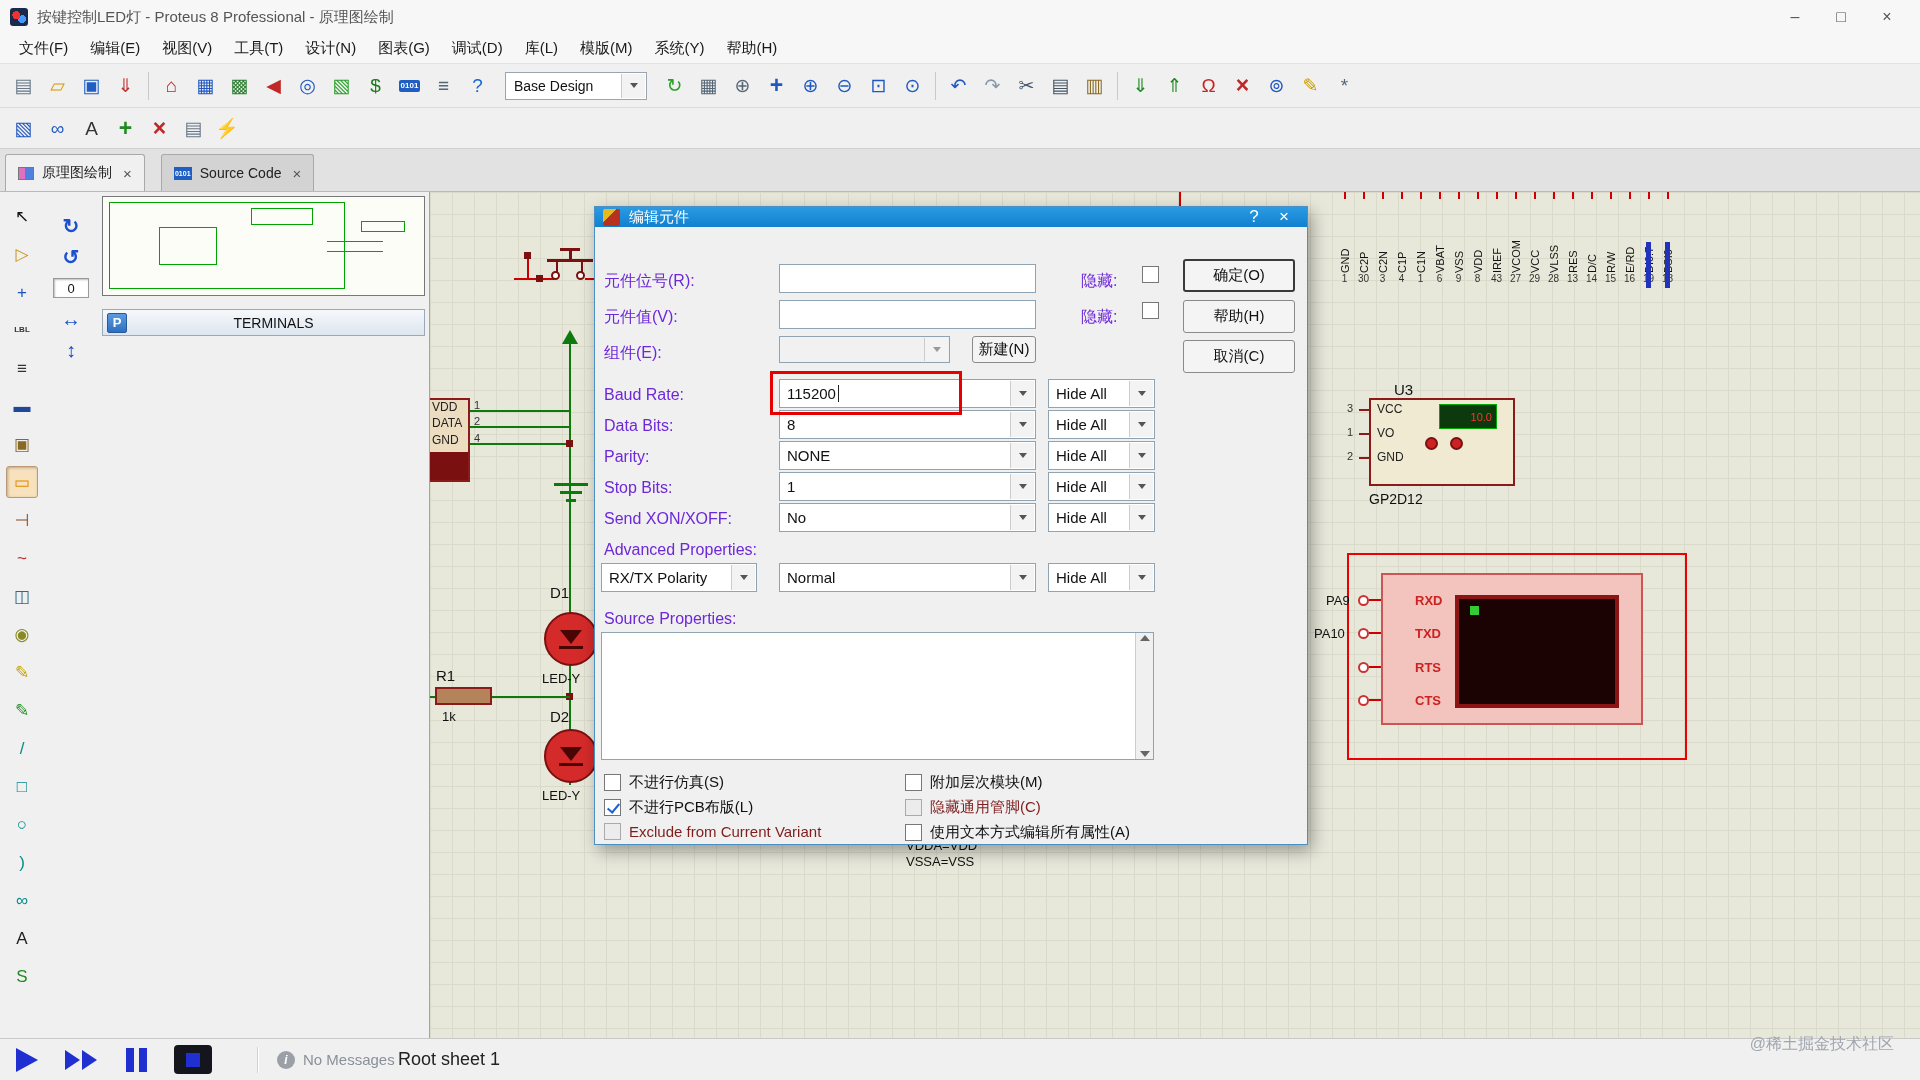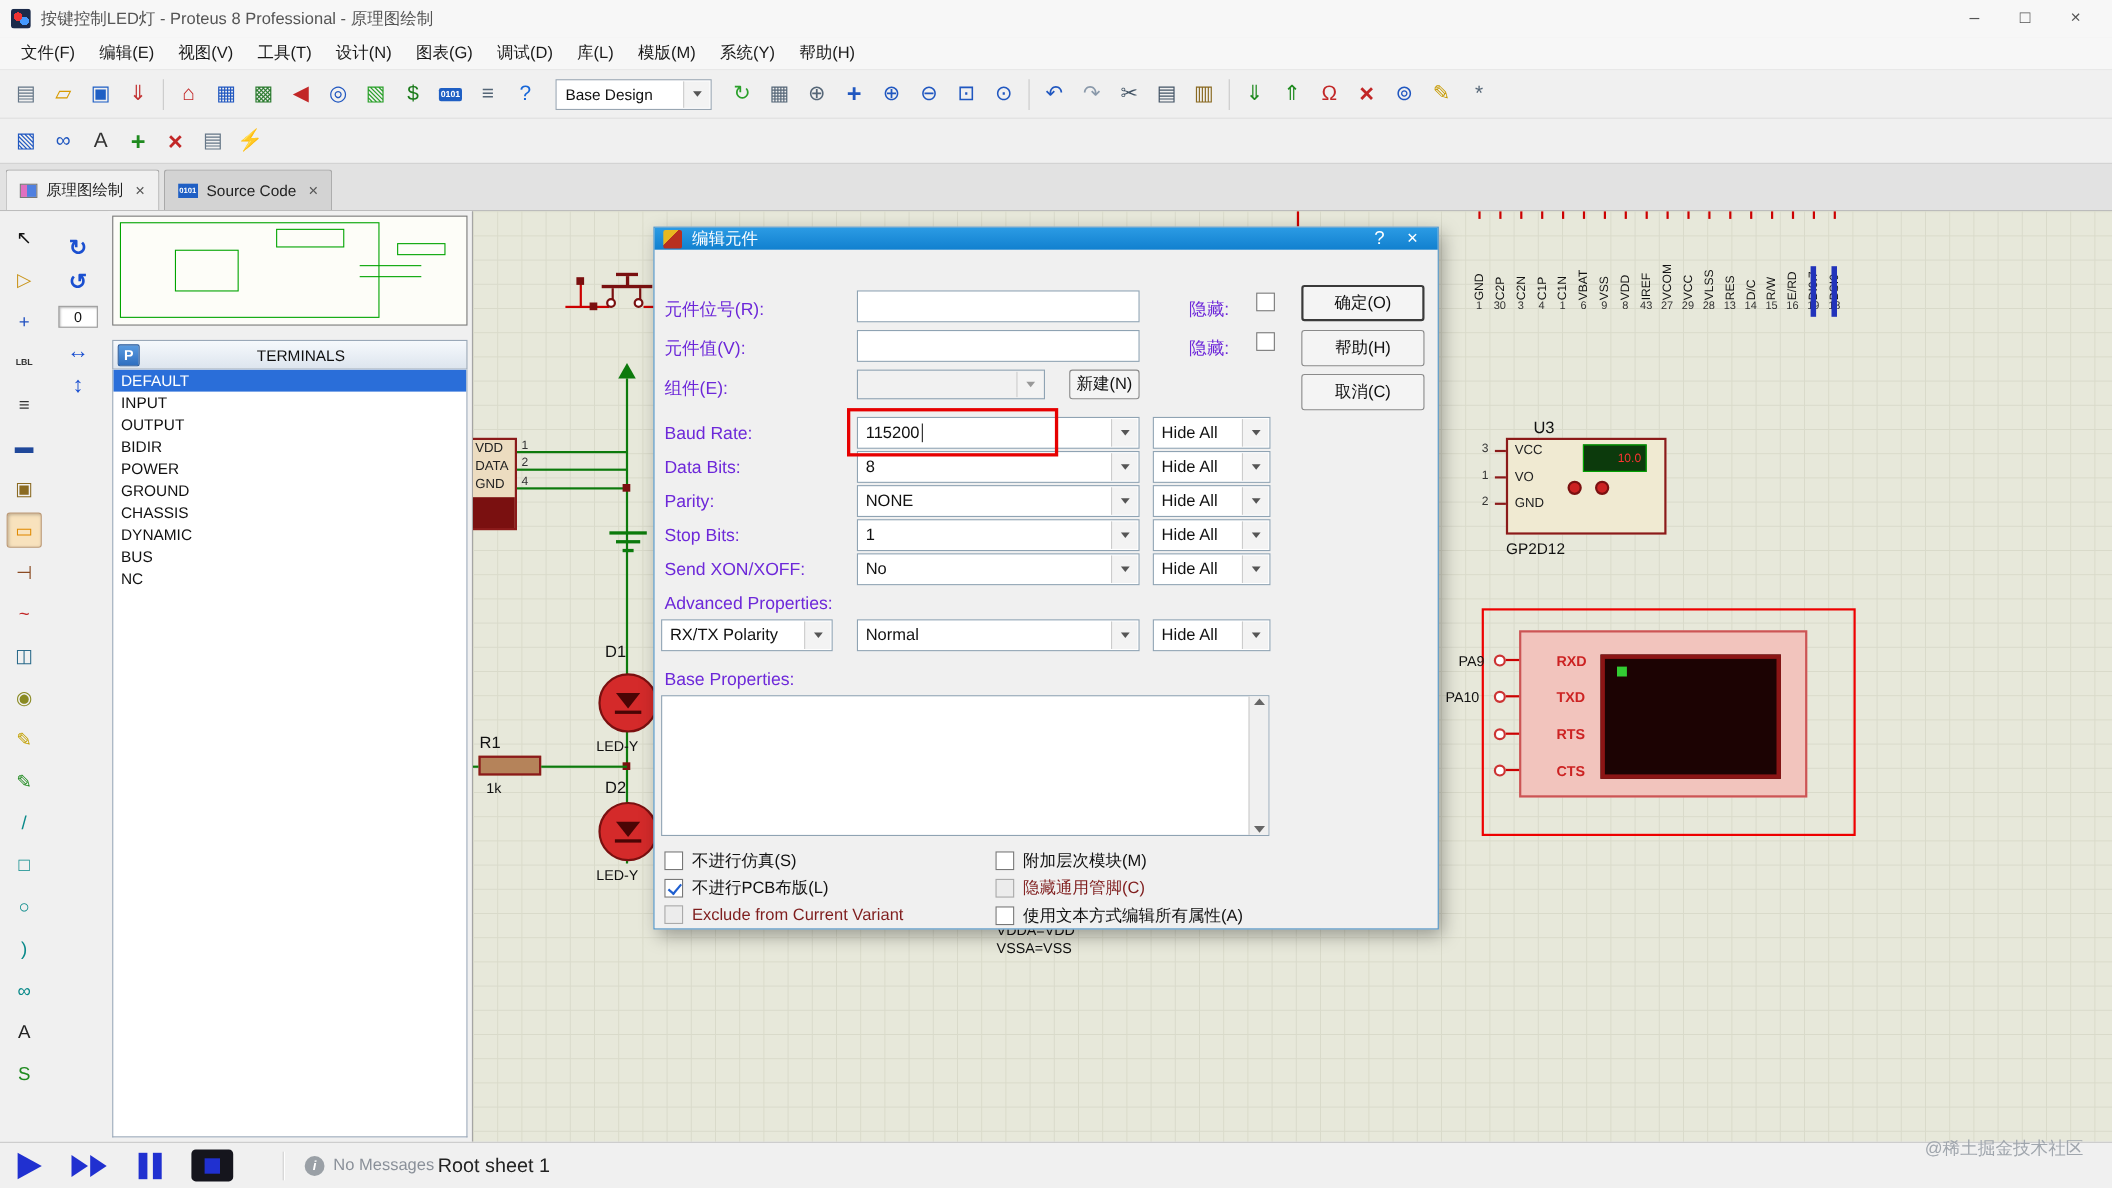--- a/index.html
+++ b/index.html
@@ -27,21 +27,21 @@
 .tbi .g{font-size:19px;line-height:1}
 .sep{width:1px;height:28px;background:#c9c9c9;margin:0 7px}
 [data-name="source-code-icon"] .g{font-size:8px;font-weight:bold;background:#1f5fc4;padding:2px 2px;border-radius:2px;letter-spacing:0}
 [data-name="pan-icon"] .g,[data-name="add-sheet-icon"] .g,[data-name="block-delete-icon"] .g,[data-name="remove-sheet-icon"] .g{font-weight:bold;font-size:23px}
 .dcombo{width:142px;height:28px;background:#fff;border:1px solid #99a6b2;margin:0 12px;display:flex;align-items:center;padding-left:8px;font-size:14px;position:relative}
 .chev{position:absolute;right:1px;top:1px;bottom:1px;width:24px;background:#f3f3f3;border-left:1px solid #ccc;display:flex;align-items:center;justify-content:center}
 .chev::after{content:"";border-left:4px solid transparent;border-right:4px solid transparent;border-top:5px solid #555}
 
 
 .tabbar{height:43px;background:#e2e2e2;border-bottom:1px solid #b9b9b9;display:flex;align-items:flex-end;padding-left:5px}
-.tab{height:37px;display:flex;align-items:center;padding:0 12px;border:1px solid #a9a9a9;border-bottom:none;background:#d3d3d3;margin-right:4px;border-radius:3px 3px 0 0;font-size:14px;color:#222}
+.tab{height:37px;display:flex;align-items:center;padding:0 12px;border:1px solid #a9a9a9;border-bottom:none;background:#d3d3d3;margin-right:16px;border-radius:3px 3px 0 0;font-size:14px;color:#222}
 .tab.active{background:#f0f0f0}
 .tabico1{width:16px;height:13px;margin-right:8px;background:linear-gradient(90deg,#e070c0 0 40%,#5080e0 40% 100%);border:1px solid #777}
 .tabico2{width:18px;height:13px;margin-right:8px;background:#1f5fc4;color:#fff;font-size:7px;font-weight:bold;display:flex;align-items:center;justify-content:center}
 .tabx{margin-left:11px;color:#555;font-size:15px}
 
 
 .workspace{position:absolute;top:192px;left:0;right:0;bottom:42px;background:#f0f0f0}
 .palette{position:absolute;left:0;top:0;width:44px;bottom:0;display:flex;flex-direction:column;align-items:center;padding-top:8px;gap:6px}
 .tool{width:32px;height:32px;display:flex;align-items:center;justify-content:center;border-radius:3px}
 .tool .g{font-size:17px;line-height:1}
@@ -405,33 +405,20 @@
       <div class="mm" style="left:56px;top:30px;width:58px;height:38px" data-name="overview-shape"></div>
       <div class="mm" style="left:148px;top:11px;width:62px;height:17px" data-name="overview-shape"></div>
       <div class="mm" style="left:258px;top:24px;width:44px;height:11px" data-name="overview-shape"></div>
       <div class="mline" style="left:224px;top:44px;width:56px" data-name="overview-shape"></div>
       <div class="mline" style="left:224px;top:54px;width:56px" data-name="overview-shape"></div>
     </div>
     <div class="termheader" data-name="selector-header">
       <span class="pickbtn" data-name="pick-terminals-button">P</span>
       <span class="termtitle" data-name="selector-title">TERMINALS</span>
     </div>
-    <div class="termlist" data-name="terminals-list">
-
-    <div class="titem" data-name="terminals-list-item">DEFAULT</div>
-        <div class="titem" data-name="terminals-list-item">INPUT</div>
-        <div class="titem" data-name="terminals-list-item">OUTPUT</div>
-        <div class="titem" data-name="terminals-list-item">BIDIR</div>
-        <div class="titem" data-name="terminals-list-item">POWER</div>
-        <div class="titem" data-name="terminals-list-item">GROUND</div>
-        <div class="titem" data-name="terminals-list-item">CHASSIS</div>
-        <div class="titem" data-name="terminals-list-item">DYNAMIC</div>
-        <div class="titem" data-name="terminals-list-item">BUS</div>
-        <div class="titem" data-name="terminals-list-item">NC</div>
-      </div>
   </div>
 
   <div class="canvas" data-name="schematic-canvas">
 
     <div class="oled" data-name="oled-header">
 
         <div class="opin" data-name="oled-pin">
           <span class="stub" data-name="pin-stub"></span>
           <span class="nm" data-name="pin-name">GND</span>
           <span class="no" data-name="pin-number">1</span>
@@ -720,21 +707,21 @@
     </div>
   <div class="combo" style="left:184px;top:356px;width:257px" data-name="advanced-value-combo">
       <span data-name="advanced-value">Normal</span>
       <span class="chev" data-name="chevron-down-icon"></span>
     </div>
   <div class="combo" style="left:453px;top:356px;width:107px" data-name="advanced-visibility-combo">
       <span data-name="visibility-value">Hide All</span>
       <span class="chev" data-name="chevron-down-icon"></span>
     </div>
 
-  <span class="dl" style="left:9px;top:403px" data-name="other-properties-label">Base Properties:</span>
+  <span class="dl" style="left:9px;top:403px" data-name="other-properties-label">Source Properties:</span>
   <div class="otherbox" data-name="other-properties-textarea">
     <div class="sbar" data-name="scrollbar">
       <span class="sarrow up" data-name="scroll-up-icon"></span>
       <span class="sarrow down" data-name="scroll-down-icon"></span>
     </div>
   </div>
 
   <div class="chkrow" style="left:9px;top:566px" data-name="exclude-simulation-checkbox">
     <span class="chk" data-name="checkbox"></span>
     <span data-name="checkbox-label">不进行仿真(S)</span>

